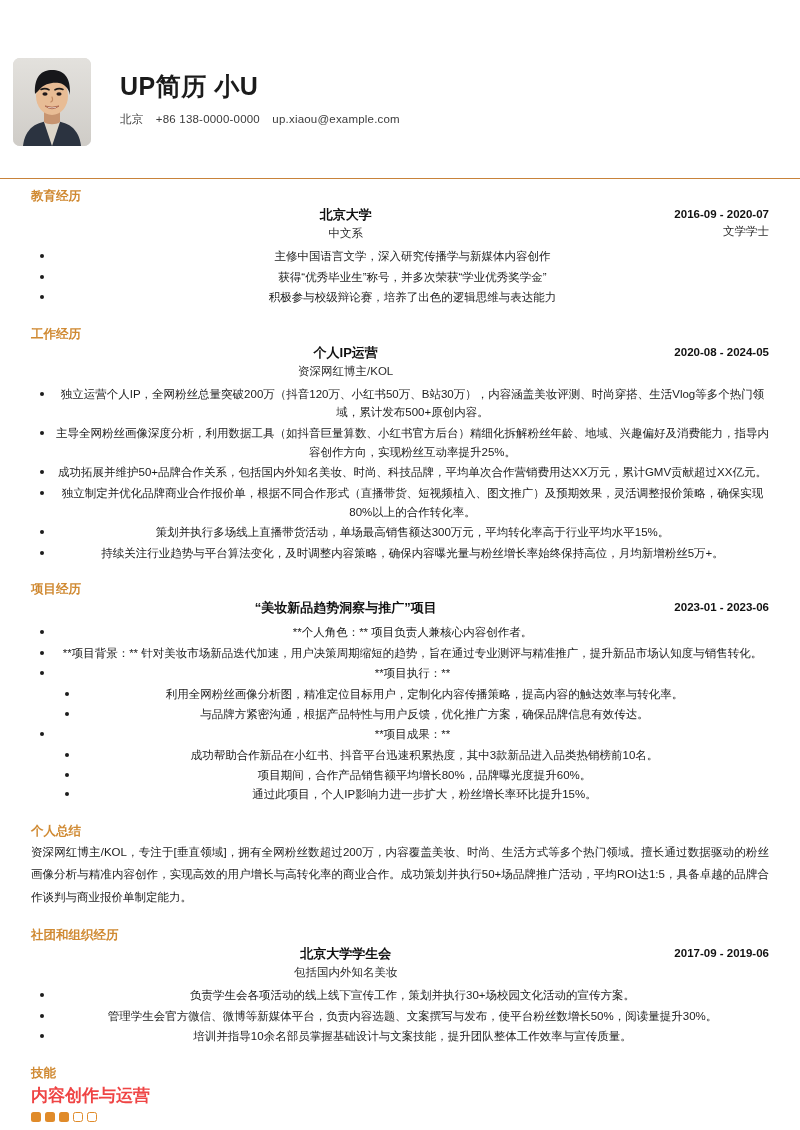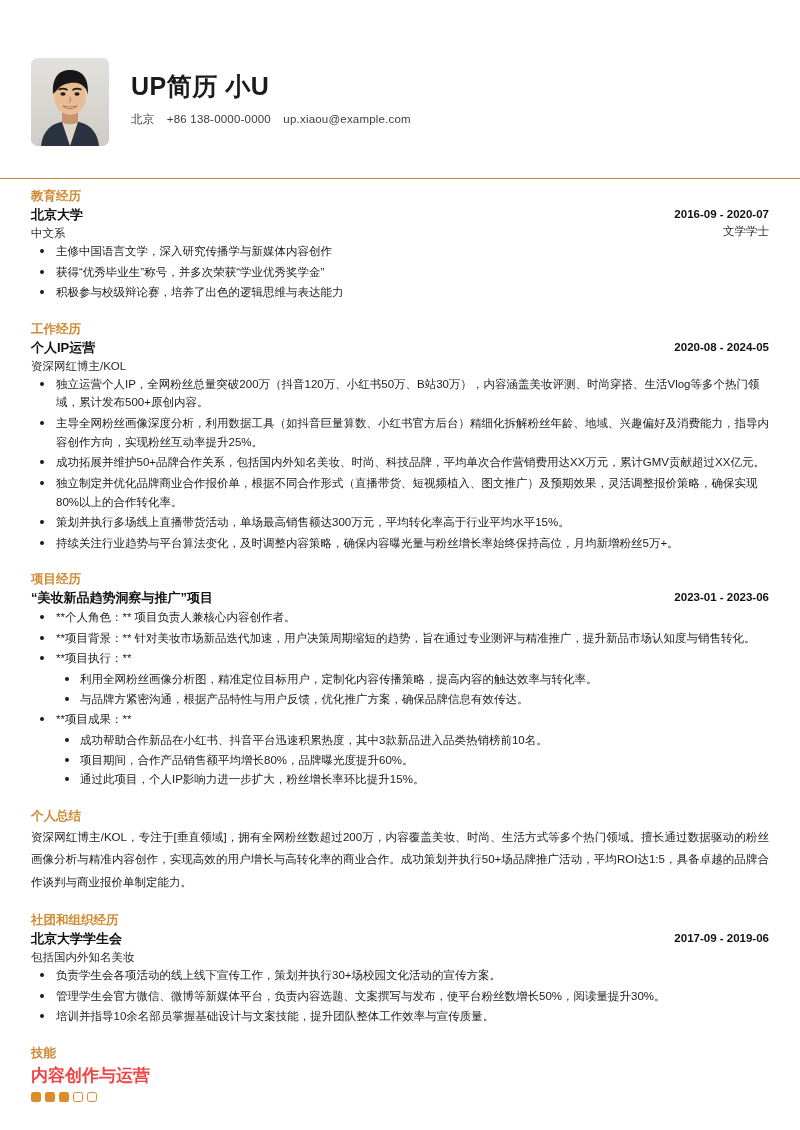--- a/index.html
+++ b/index.html
@@ -14,22 +14,22 @@
     background: #ffffff;
     padding: 0;
     position: relative;
     overflow: hidden;
   }
 
   
   .header {
     display: flex;
     align-items: center;
-    padding: 58px 34px 0 31px;
-    gap: 22px;
+    padding: 58px 34px 0 13px;
+    gap: 29px;
   }
   .avatar {
     width: 78px;
     height: 88px;
     border-radius: 7px;
     overflow: hidden;
     flex: 0 0 auto;
     background: #d8d6d2;
     position: relative;
   }
@@ -67,21 +67,21 @@
     margin-bottom: 1px;
   }
   .section { margin-top: 19px; }
   .section.first { margin-top: 0; }
 
   .entry-head {
     display: flex;
     justify-content: space-between;
     align-items: flex-start;
   }
-  .entry-left { flex: 1 1 auto; min-width: 0; }
+  .entry-left { flex: 1 1 auto; min-width: 0; text-align: center; }
   .entry-right { text-align: right; flex: 0 0 auto; padding-left: 14px; }
   .org {
     font-size: 13px;
     font-weight: bold;
     color: #111111;
     line-height: 1.45;
   }
   .role {
     font-size: 11.5px;
     color: #2c2c2c;
@@ -96,20 +96,22 @@
   }
   .degree {
     font-size: 11.5px;
     color: #2c2c2c;
     line-height: 1.5;
     white-space: nowrap;
   }
 
   ul.bullets {
     list-style: none;
+    margin-top: 5px;
+    text-align: center;
   }
   ul.bullets > li {
     position: relative;
     padding-left: 25px;
     font-size: 11.5px;
     color: #1c1c1c;
     line-height: 1.62;
     margin-bottom: 2px;
   }
   ul.bullets > li::before {

